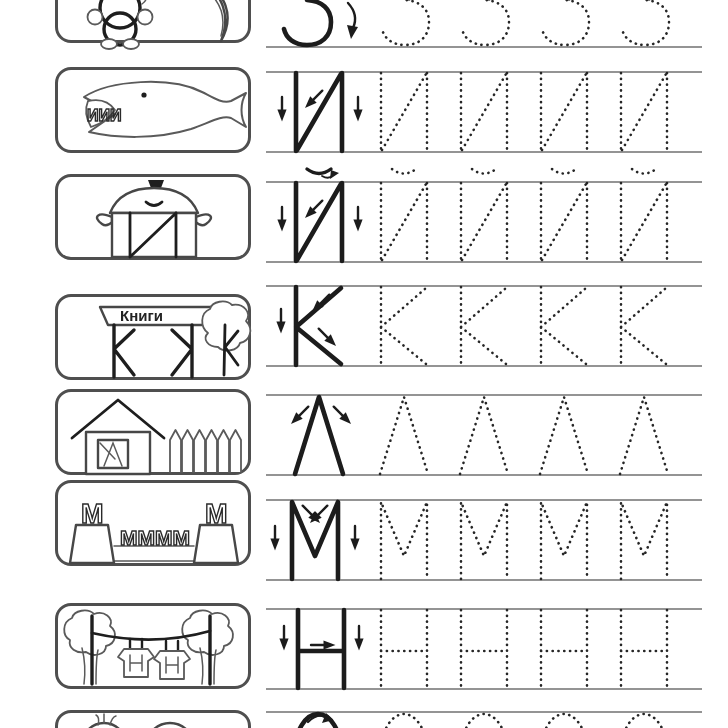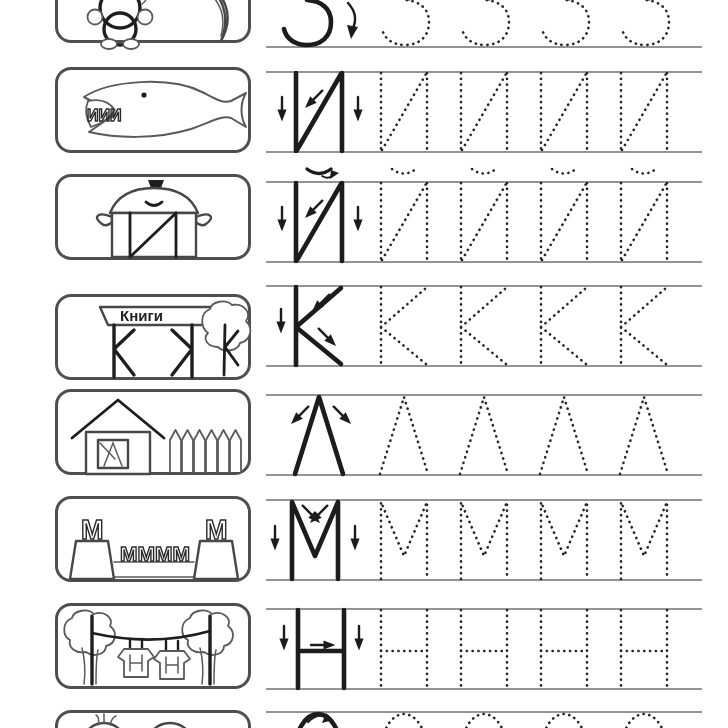--- a/index.html
+++ b/index.html
@@ -200,21 +200,21 @@
       </g>
       <use href="#L-el" transform="translate(116,20)" class="dotted"></use>
       <use href="#L-el" transform="translate(196,20)" class="dotted"></use>
       <use href="#L-el" transform="translate(276,20)" class="dotted"></use>
       <use href="#L-el" transform="translate(356,20)" class="dotted"></use>
     </svg>
   </div>
 
   
   <div class="row">
-    <div class="pic-box" style="top:496px">
+    <div class="pic-box" style="top:480px">
       <svg width="190" height="80" viewBox="0 0 190 80">
         <path class="hairline" d="M56,63 L136,63 M56,78 L136,78"></path>
         <text class="otext" x="62" y="62" font-size="21">ММММ</text>
         <polygon class="pic" points="12,80 18,42 50,42 56,80"></polygon>
         <polygon class="pic" points="136,80 142,42 174,42 180,80"></polygon>
         <text class="otext" x="23" y="40" font-size="27">М</text>
         <text class="otext" x="147" y="40" font-size="27">М</text>
       </svg>
     </div>
     <svg class="practice" style="top:480px">

